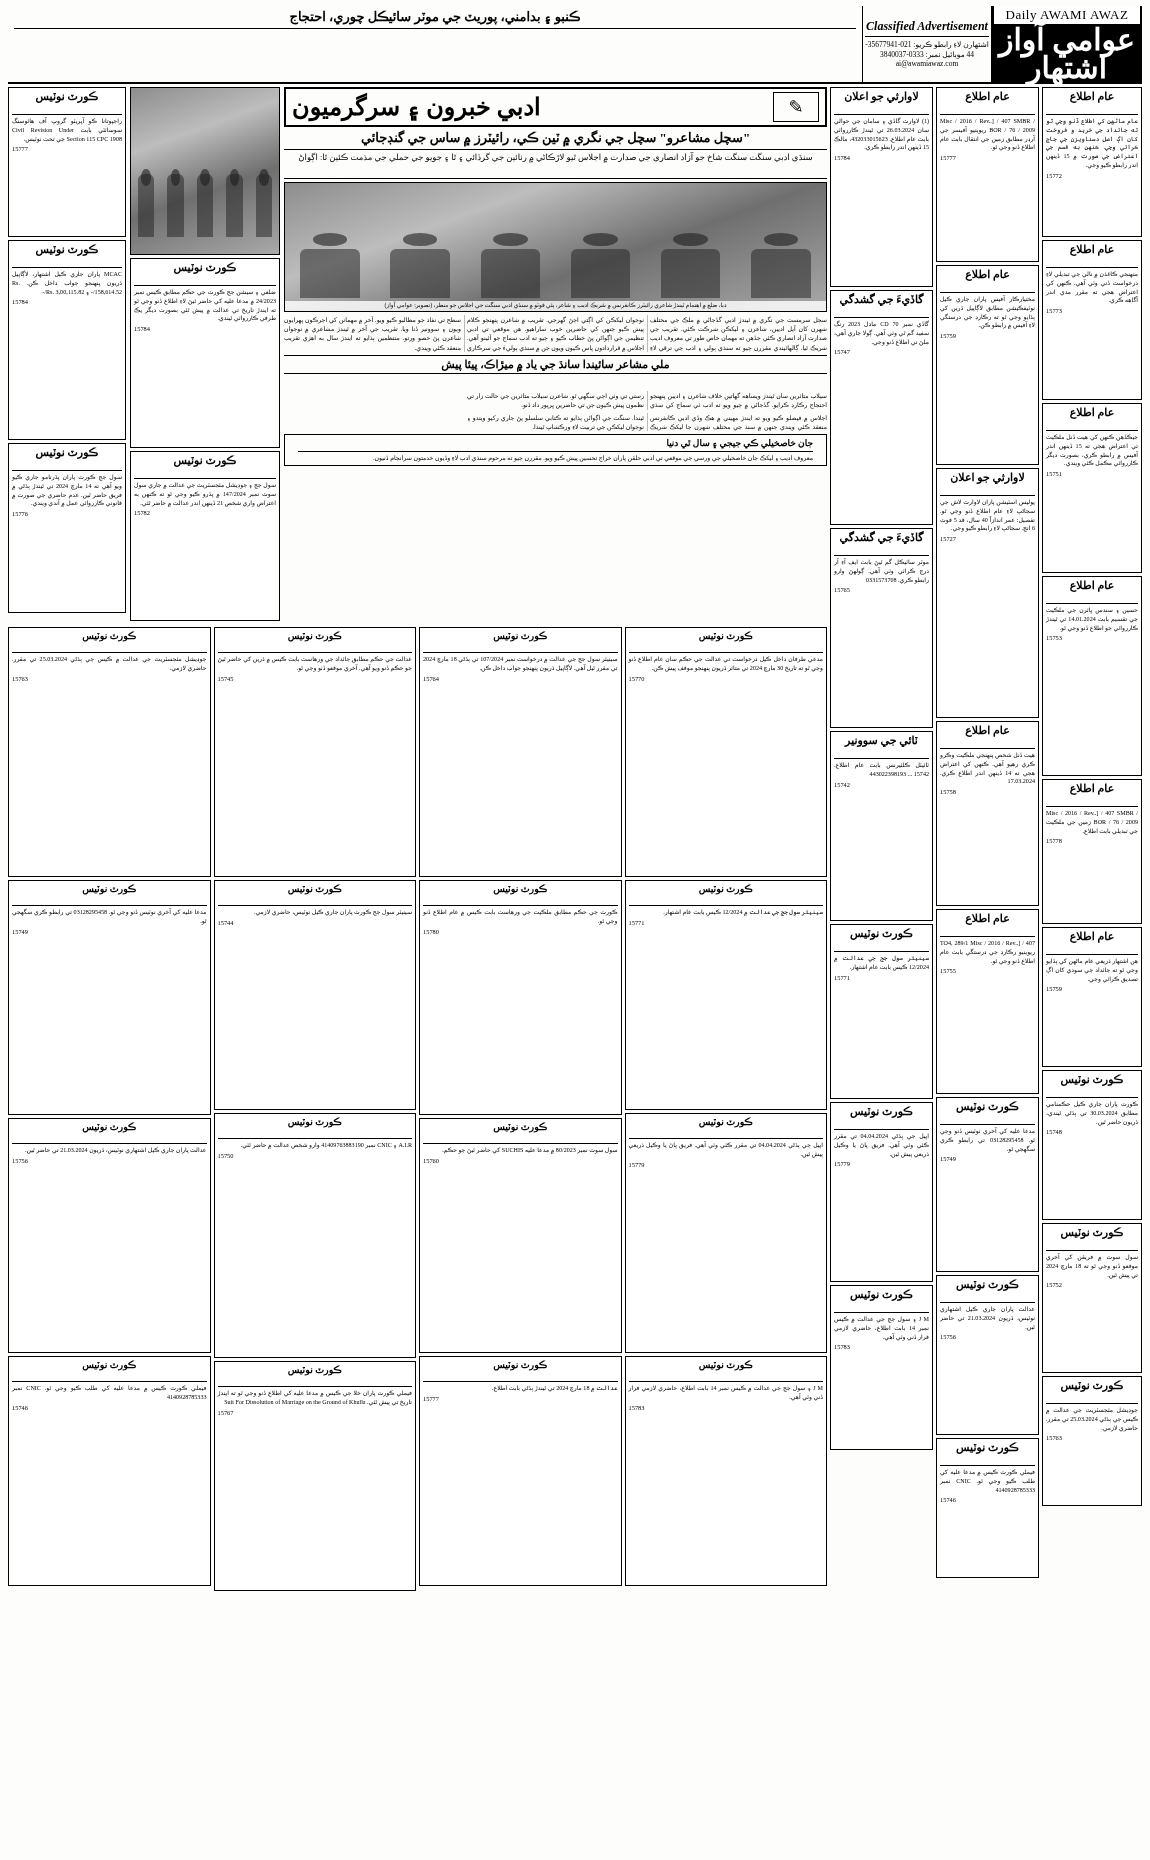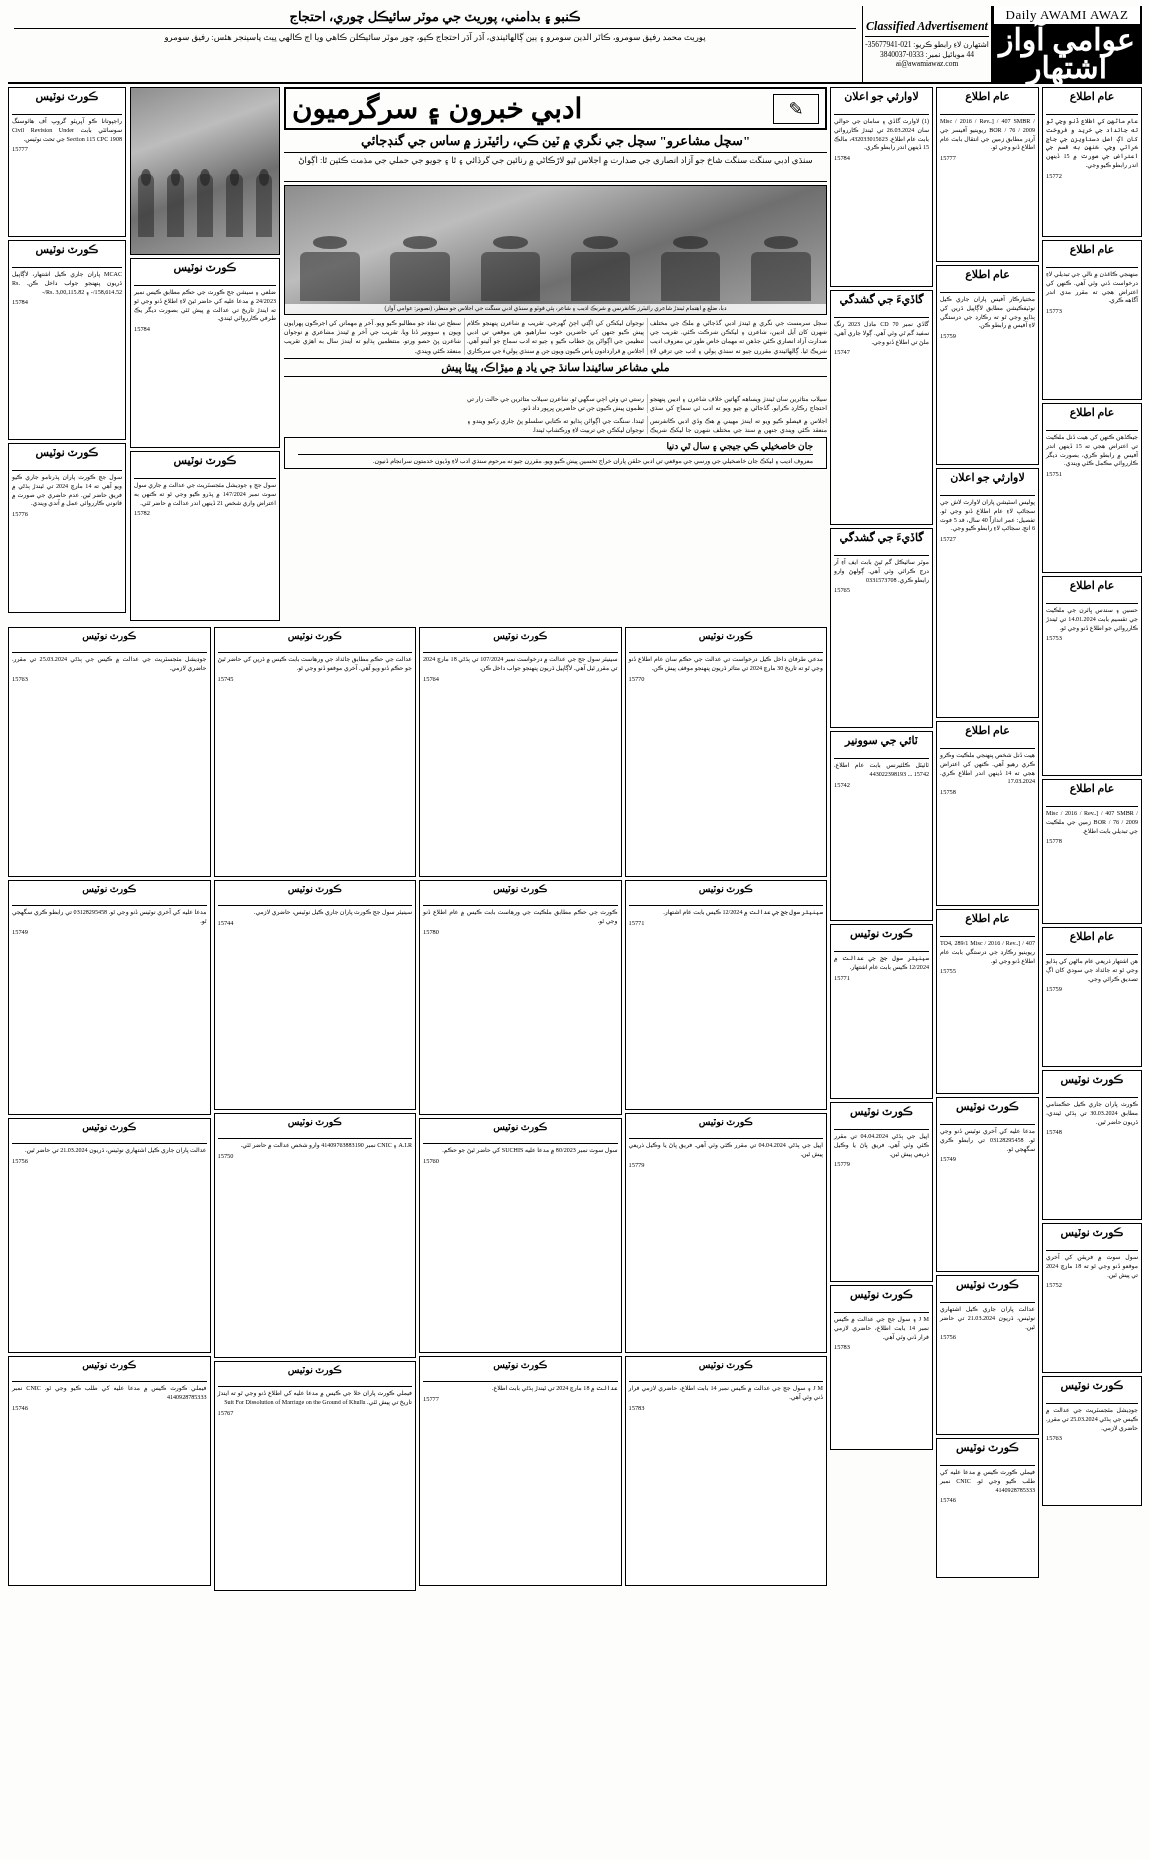--- a/index.html
+++ b/index.html
@@ -126,21 +126,21 @@
     border: 2px solid #000;
     display: flex;
     flex-direction: row-reverse;
     align-items: center;
     justify-content: space-between;
     padding: 3px 6px;
     direction: rtl;
     margin-bottom: 3px;
   }
   .lit-banner .lt {
-    font-size: 28px; font-weight: bold; letter-spacing: 1px;
+    font-size: 24px; font-weight: bold; letter-spacing: 1px;
   }
   .quill {
     width: 46px; height: 30px;
     border: 1px solid #000;
     display:flex;align-items:center;justify-content:center;
     font-size:18px;
   }
   .art-head {
     direction: rtl; text-align: center; font-weight: bold;
     font-size: 13px; line-height: 1.3; border-bottom: 1px solid #000;
@@ -196,21 +196,20 @@
     <div class="brand-box">
       <div class="brand-small">Daily AWAMI AWAZ</div>
       <div class="brand-ur">عوامي آواز اشتهار</div>
     </div>
     <div class="classified-box">
       <div class="cl-t">Classified Advertisement</div>
       <div class="cl-s">اشتهارن لاءِ رابطو ڪريو: 021-35677941-44  موبائيل نمبر: 0333-3840037  ai@awamiawaz.com</div>
     </div>
     <div class="headline-box">
       <div class="hl-main">ڪنبو ۽ بدامني، پوريٽ جي موٽر سائيڪل چوري، احتجاج</div>
-      <div class="hl-sub">پوريٽ محمد رفيق سومرو، ڪاٽر الدين سومرو ۽ ٻين ڳالهائيندي، آڌر آڌر احتجاج ڪيو، چور موٽر سائيڪلن ڪاهي ويا اڄ ڪالهي ڀيٽ پاسينجر هئس: رفيق سومرو</div>
     </div>
   </div>
 
   <div class="sheet">
 
     <div class="col c-ads">
       <div class="ad" style="min-height:150px">
         <div class="ad-title">عام اطلاع</div>
         <div class="ad-body">عام ماڻهن کي اطلاع ڏنو وڃي ٿو ته جائداد جي خريد و فروخت کان اڳ اصل دستاويزن جي جاچ ڪرائي وڃي. ڪنهن به قسم جي اعتراض جي صورت ۾ 15 ڏينهن اندر رابطو ڪيو وڃي.</div>
         <div class="ad-ref">15772</div>

